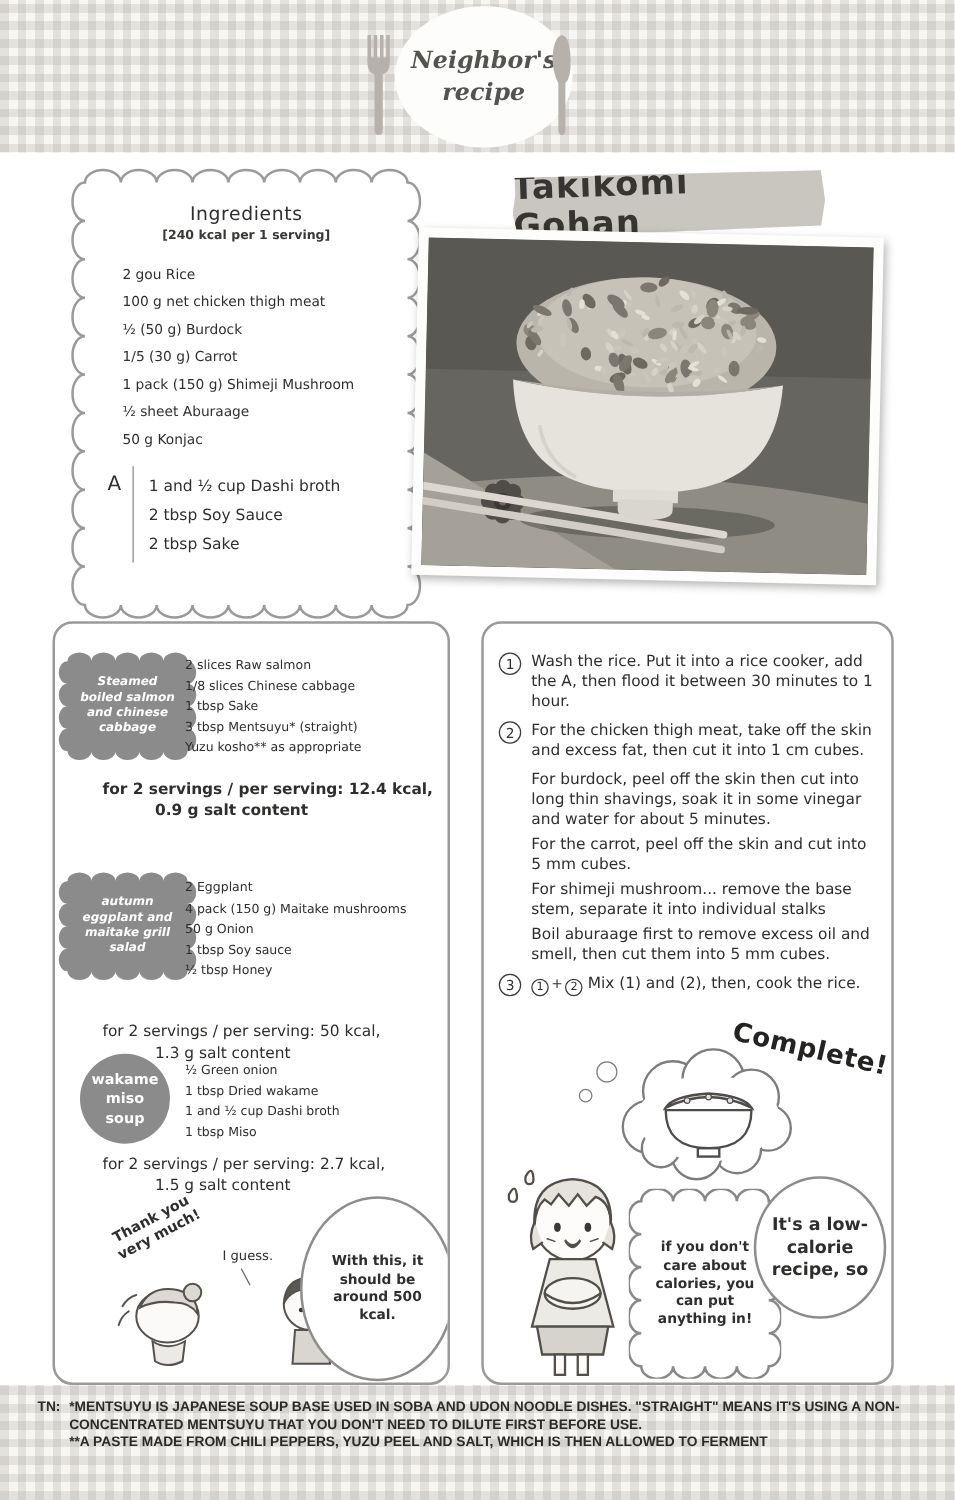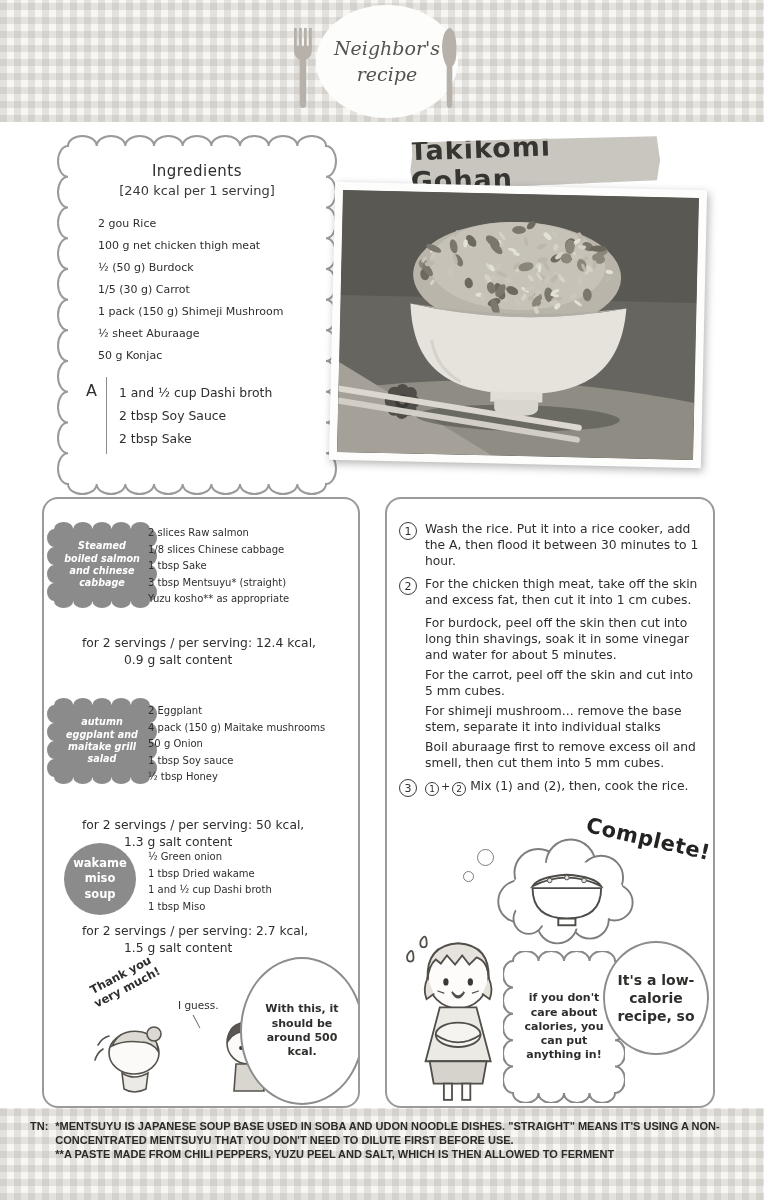--- a/index.html
+++ b/index.html
@@ -11,21 +11,21 @@
   .gingham {
     background-color:#f7f6f3;
     background-image:
       repeating-linear-gradient(0deg, rgba(150,144,136,0.20) 0 7px, transparent 7px 14px),
       repeating-linear-gradient(90deg, rgba(150,144,136,0.20) 0 7px, transparent 7px 14px);
   }
   .header { position:absolute; left:0; top:0; width:764px; height:122px; }
   .header-circle {
     position:absolute; left:316px; top:5px; width:142px; height:113px;
     background:#fdfdfc; border-radius:50%;
-    display:flex; flex-direction:column; align-items:center; justify-content:center;
+    display:flex; flex-direction:column; align-items:center; justify-content:center;font-weight:bold;
   }
   .header-title { font-family:"DejaVu Serif", serif; font-style:italic; font-size:19px; color:#55534f; line-height:1.35; text-align:center; }
   .utensil { position:absolute; color:#b6b2ab; }
   .fork { left:291px; top:28px; }
   .knife { left:441px; top:28px; }
 
   
   .tape {
     position:absolute; left:410px; top:138px; width:250px; height:48px;
     background:#c9c6c0; transform:rotate(-2deg);
@@ -42,21 +42,21 @@
     box-shadow:2px 3px 8px rgba(0,0,0,0.30);
   }
   .photo-inner { width:100%; height:100%; overflow:hidden; background:#67655f; }
   .photo-inner svg { display:block; width:100%; height:100%; }
 
   
   .ing-cloud { position:absolute; left:68px; top:146px; width:258px; height:338px; }
   .ing-cloud > svg { position:absolute; left:-12px; top:-12px; width:282px; height:362px; }
   .ing-content { position:absolute; inset:0; padding-top:16px; }
   .ing-head { text-align:center; font-size:15px; letter-spacing:0.5px; }
-  .ing-sub { text-align:center; font-size:13px; margin-top:3px; color:#3a3835; }
+  .ing-sub { text-align:center; font-size:10px; margin-top:3px; color:#3a3835;font-weight:bold; }
   .ing-list { padding:10px 10px 0 30px; }
   .ing-item { font-size:11px; margin:9px 0; }
   .ing-group { display:flex; margin-top:15px; padding-left:18px; }
   .a-label { font-size:16px; margin-right:9px; margin-top:4px; }
   .a-items { border-left:1px solid #8b8b8b; padding-left:12px; }
   .a-items > div { font-size:12.4px; margin:8px 0; }
 
   
   .panel { position:absolute; background:#fff; border:2px solid #9a9a9a; border-radius:16px; overflow:hidden; }
   .panel-left  { left:42px;  top:497px; width:318px; height:611px; }
@@ -345,21 +345,21 @@
         </svg>
       <div class="lbl-text">Steamed boiled salmon and chinese cabbage</div>
     </div>
     <div class="slist" style="left:104px; top:26px;">
       <div>2 slices Raw salmon</div>
       <div>1/8 slices Chinese cabbage</div>
       <div>1 tbsp Sake</div>
       <div>3 tbsp Mentsuyu* (straight)</div>
       <div>Yuzu kosho** as appropriate</div>
     </div>
-    <div class="serv" style="left:38px; top:136px;">
+    <div class="serv" style="left:38px; top:124px;font-weight:bold;">
       <div>for 2 servings / per serving: 12.4 kcal,</div>
       <div>0.9 g salt content</div>
     </div>
 
     <div class="lblcloud" style="left:10px; top:206px;">
       <svg viewBox="-8 -8 112 88">
           <path fill="#8b8b8b" d="M 0 0 a 9.6 7 0 0 1 19.2 0 a 9.6 7 0 0 1 19.2 0 a 9.6 7 0 0 1 19.2 0 a 9.6 7 0 0 1 19.2 0 a 9.6 7 0 0 1 19.2 0 a 7 9 0 0 1 0 18 a 7 9 0 0 1 0 18 a 7 9 0 0 1 0 18 a 7 9 0 0 1 0 18 a 9.6 7 0 0 1 -19.2 0 a 9.6 7 0 0 1 -19.2 0 a 9.6 7 0 0 1 -19.2 0 a 9.6 7 0 0 1 -19.2 0 a 9.6 7 0 0 1 -19.2 0 a 7 9 0 0 1 0 -18 a 7 9 0 0 1 0 -18 a 7 9 0 0 1 0 -18 a 7 9 0 0 1 0 -18 Z"></path>
         </svg>
       <div class="lbl-text">autumn eggplant and maitake grill salad</div>
     </div>

